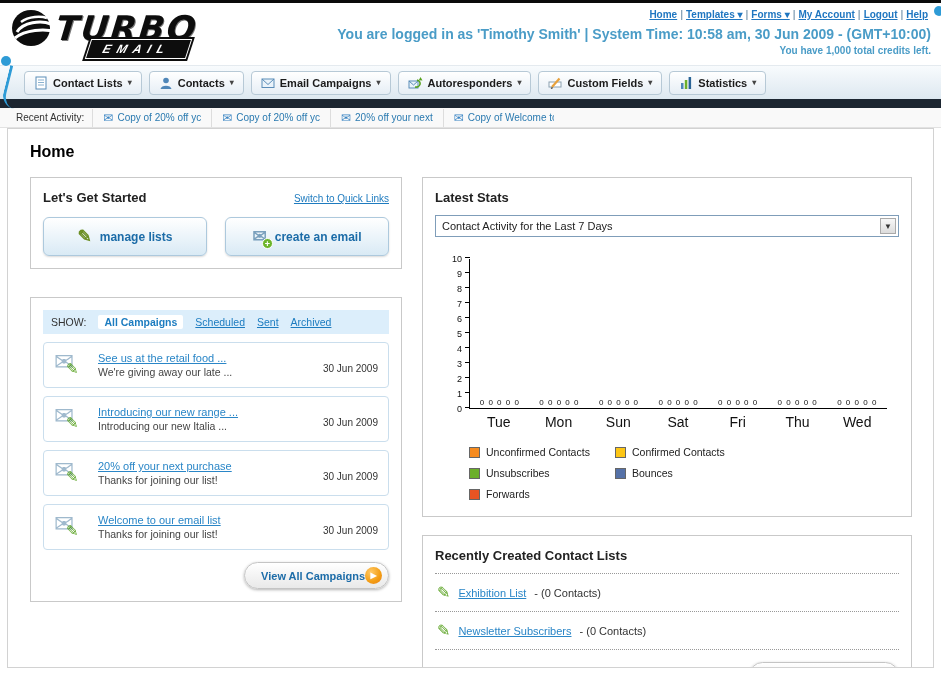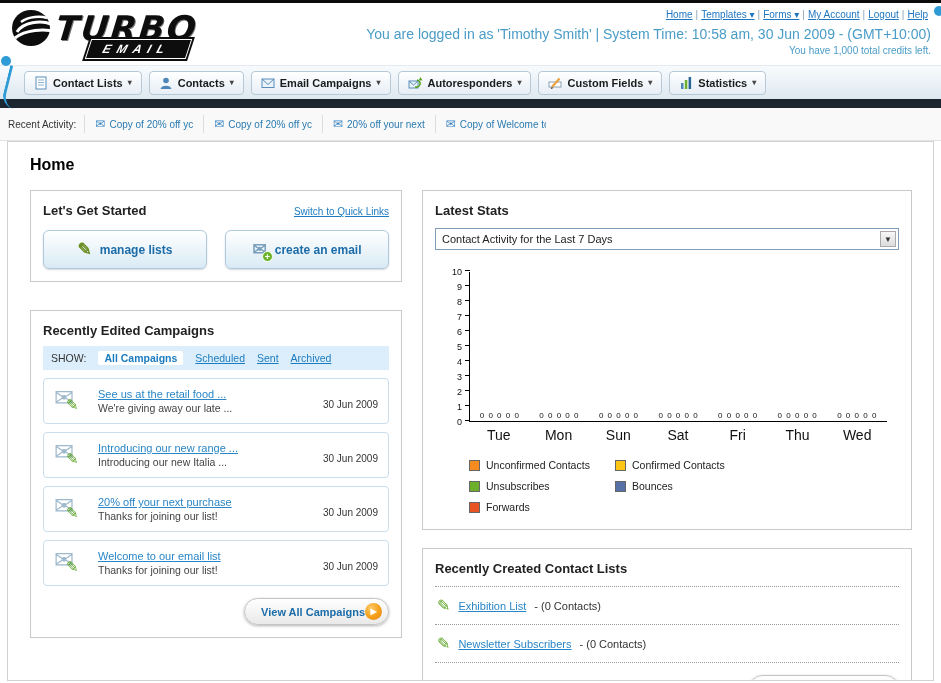--- a/index.html
+++ b/index.html
@@ -13,21 +13,21 @@
   .topbar { height:62px; display:flex; justify-content:space-between; padding:4px 10px 0 10px; }
   .logo-wrap { position:relative; width:250px; height:54px; cursor:pointer; }
   .logo-row { display:flex; align-items:center; }
   .logo-text { font-family:"DejaVu Sans", sans-serif; font-weight:bold; font-style:italic;
     font-size:34px; letter-spacing:2px; color:#0d0d0d; line-height:40px;
     text-shadow:1px 1px 0 #777; transform:skewX(-6deg); }
   .logo-sub { position:absolute; left:78px; top:32px; background:#0d0d0d; color:#fff;
     font-style:italic; font-weight:bold; font-size:12px; letter-spacing:6px;
     padding:2px 18px 2px 14px; transform:skewX(-18deg);
     border:1px solid #fff; box-shadow:0 0 0 2px #0d0d0d; }
-  .top-right { text-align:right; padding-top:2px; }
+  .top-right { text-align:right; padding-top:2px;font-weight:bold; }
   .top-links { font-size:10px; }
   .top-link { color:#1f76c0; margin:0 3px; }
   .sep { color:#8aa4b8; }
   .login-info { font-size:14px; color:#4a9cc7; margin-top:6px; }
   .credits { font-size:10px; color:#4a9cc7; margin-top:3px; }
 
   
   .dot { position:absolute; border-radius:50%; background:#2e9bd6; z-index:5; }
   .dot-left { left:1px; top:56px; width:10px; height:10px; }
   .dot-right { right:-3px; top:6px; width:10px; height:10px; }
@@ -38,22 +38,22 @@
   .tabs-row { height:34px; background:linear-gradient(#f8fbfd,#dde8f0); border-top:1px solid #e4eaef;
     display:flex; align-items:center; gap:7px; padding:0 0 0 24px; }
   .tab { display:inline-flex; align-items:center; gap:5px; font-size:11px; font-weight:bold; color:#1b1b1b;
     background:linear-gradient(#ffffff,#e6eef5); border:1px solid #b7c9d6; border-radius:4px;
     padding:4px 9px; cursor:pointer; }
   .tab .caret { font-size:8px; color:#444; }
   .tab svg { display:block; }
   .dark-bar { height:9px; background:#1c2631; }
 
   
-  .activity-row { height:33px; background:#f9f9f9; border-bottom:1px solid #e2e2e2;
-    display:flex; align-items:center; font-size:10px; padding-left:8px; }
+  .activity-row { height:20px; background:#f9f9f9; border-bottom:1px solid #e2e2e2;
+    display:flex; align-items:center; font-size:10px; padding-left:16px; }
   .activity-label { color:#333; margin-right:8px; }
   .activity-item { display:inline-flex; align-items:center; gap:4px; padding:2px 10px;
     border-left:1px solid #ddd; cursor:pointer; }
   .env-glyph { color:#3b86c4; font-size:12px; }
   .activity-text { color:#2a7ab0; max-width:86px; white-space:nowrap; overflow:hidden; }
 
   
   .main-frame { margin:0 7px; border:1px solid #d2d2d2; background:#fff; height:540px;
     padding:12px 22px 20px 22px; overflow:hidden; }
   h1.page-title { font-size:16px; font-weight:bold; color:#000; margin:2px 0 16px 0; }
@@ -253,21 +253,20 @@
             <span>manage lists</span>
           </button>
           <button class="big-btn">
             <span class="env-plus">✉<i class="plus">+</i></span>
             <span>create an email</span>
           </button>
         </div>
       </div>
 
       <div class="panel campaigns-panel">
-        <div class="panel-title">Recently Edited Campaigns</div>
         <div class="filter-bar">
           <span class="show-label">SHOW:</span>
           <a class="filter active">All Campaigns</a>
           <a class="filter">Scheduled</a>
           <a class="filter">Sent</a>
           <a class="filter">Archived</a>
         </div>
         <div id="campaign-list">
             <div class="campaign-item">
               <span class="ci-icon">

